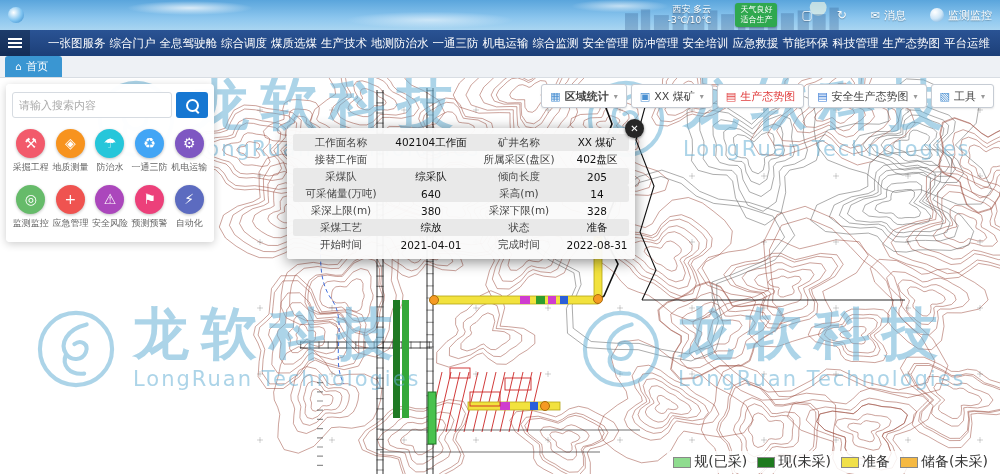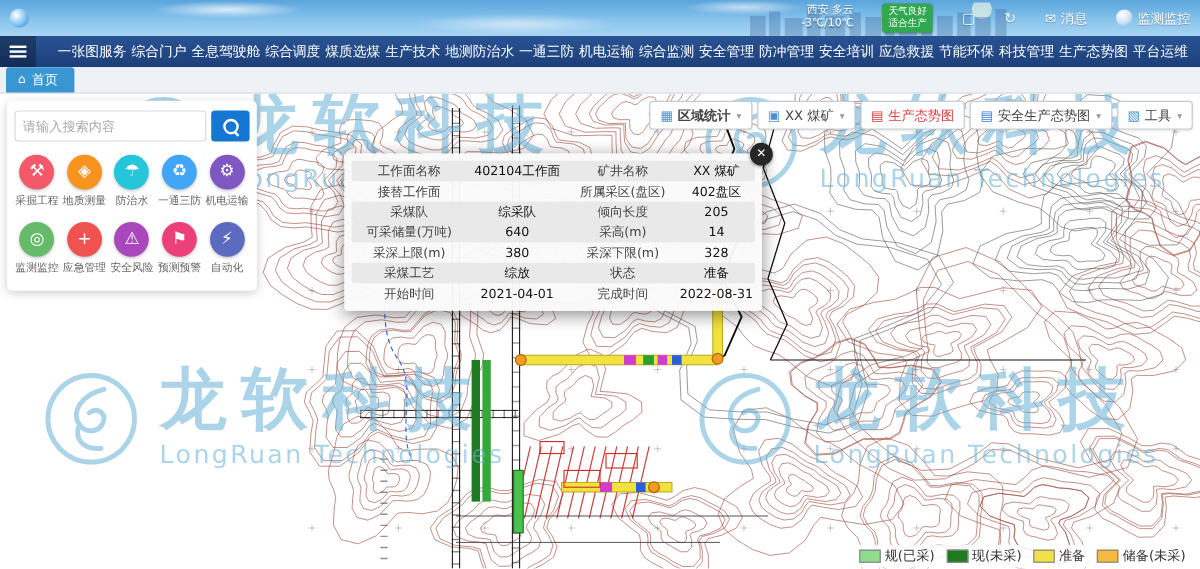--- a/index.html
+++ b/index.html
@@ -89,21 +89,21 @@
   .tb-btn{display:flex;align-items:center;gap:4px;background:#fff;border:1px solid #c6ccd4;
     border-radius:3px;padding:0 8px;height:22px;font-size:11px;color:#444;cursor:pointer;
     box-shadow:0 1px 2px rgba(0,0,0,.1);white-space:nowrap}
   .tb-ic{font-size:11px}
   .tb-caret{font-size:8px;color:#999;margin-left:1px}
   
   .legend{position:absolute;bottom:1px;right:6px;display:flex;gap:10px;align-items:center;
     background:rgba(255,255,255,.85);padding:2px 6px;z-index:60}
   .lg-item{display:flex;align-items:center;gap:3px}
   .lg-sw{width:16px;height:9px;border:1px solid #888;display:inline-block}
-  .lg-lb{font-size:11px;color:#333;white-space:nowrap}
+  .lg-lb{font-size:14px;color:#333;white-space:nowrap}
 </style>
 </head>
 <body>
 
 <div class="map-wrap">
   <svg id="map-svg" width="1000" height="396" viewBox="0 78 1000 396">
     <g id="contour-g">
         <path d="M308.9,125.0L311.6,127.0L312.3,129.4L310.3,131.0L307.1,131.3L304.3,131.0L302.5,131.2L300.9,131.7L299.1,131.9L297.4,131.4L295.8,130.8L293.7,130.6L290.7,130.4L288.0,129.3L287.4,127.1L289.4,125.0L292.5,123.7L294.5,123.0L294.5,121.8L294.0,119.7L294.6,117.5L296.5,116.4L298.8,116.2L301.1,116.4L303.4,116.6L305.5,117.3L306.7,119.1L306.4,121.3L305.8,122.9L306.4,123.9L308.9,125.0Z" fill="none" stroke="#9a4a3c" stroke-width="0.6" opacity="0.85"></path>
         <path d="M316.2,125.0L321.1,128.6L322.3,132.9L318.6,135.8L312.8,136.4L307.9,135.9L304.6,136.2L301.6,137.2L298.4,137.5L295.3,136.7L292.4,135.6L288.5,135.2L283.0,134.9L278.1,132.8L277.0,128.9L280.8,125.0L286.5,122.7L289.9,121.4L290.0,119.2L289.1,115.3L290.2,111.4L293.6,109.3L297.9,109.0L302.1,109.4L306.2,109.7L310.1,111.1L312.2,114.2L311.7,118.2L310.5,121.3L311.7,123.0L316.2,125.0Z" fill="none" stroke="#9a4a3c" stroke-width="0.6" opacity="0.85"></path>
         <path d="M325.8,125.0L333.6,130.7L335.4,137.6L329.7,142.2L320.4,143.1L312.6,142.4L307.3,142.9L302.6,144.4L297.4,145.0L292.5,143.6L287.8,141.8L281.6,141.3L273.0,140.7L265.2,137.4L263.4,131.2L269.4,125.0L278.4,121.3L284.0,119.3L284.1,115.8L282.7,109.6L284.4,103.4L289.8,100.0L296.7,99.6L303.3,100.1L309.9,100.7L316.0,102.8L319.3,107.8L318.6,114.2L316.6,119.1L318.6,121.8L325.8,125.0Z" fill="none" stroke="#9a4a3c" stroke-width="0.6" opacity="0.85"></path>

